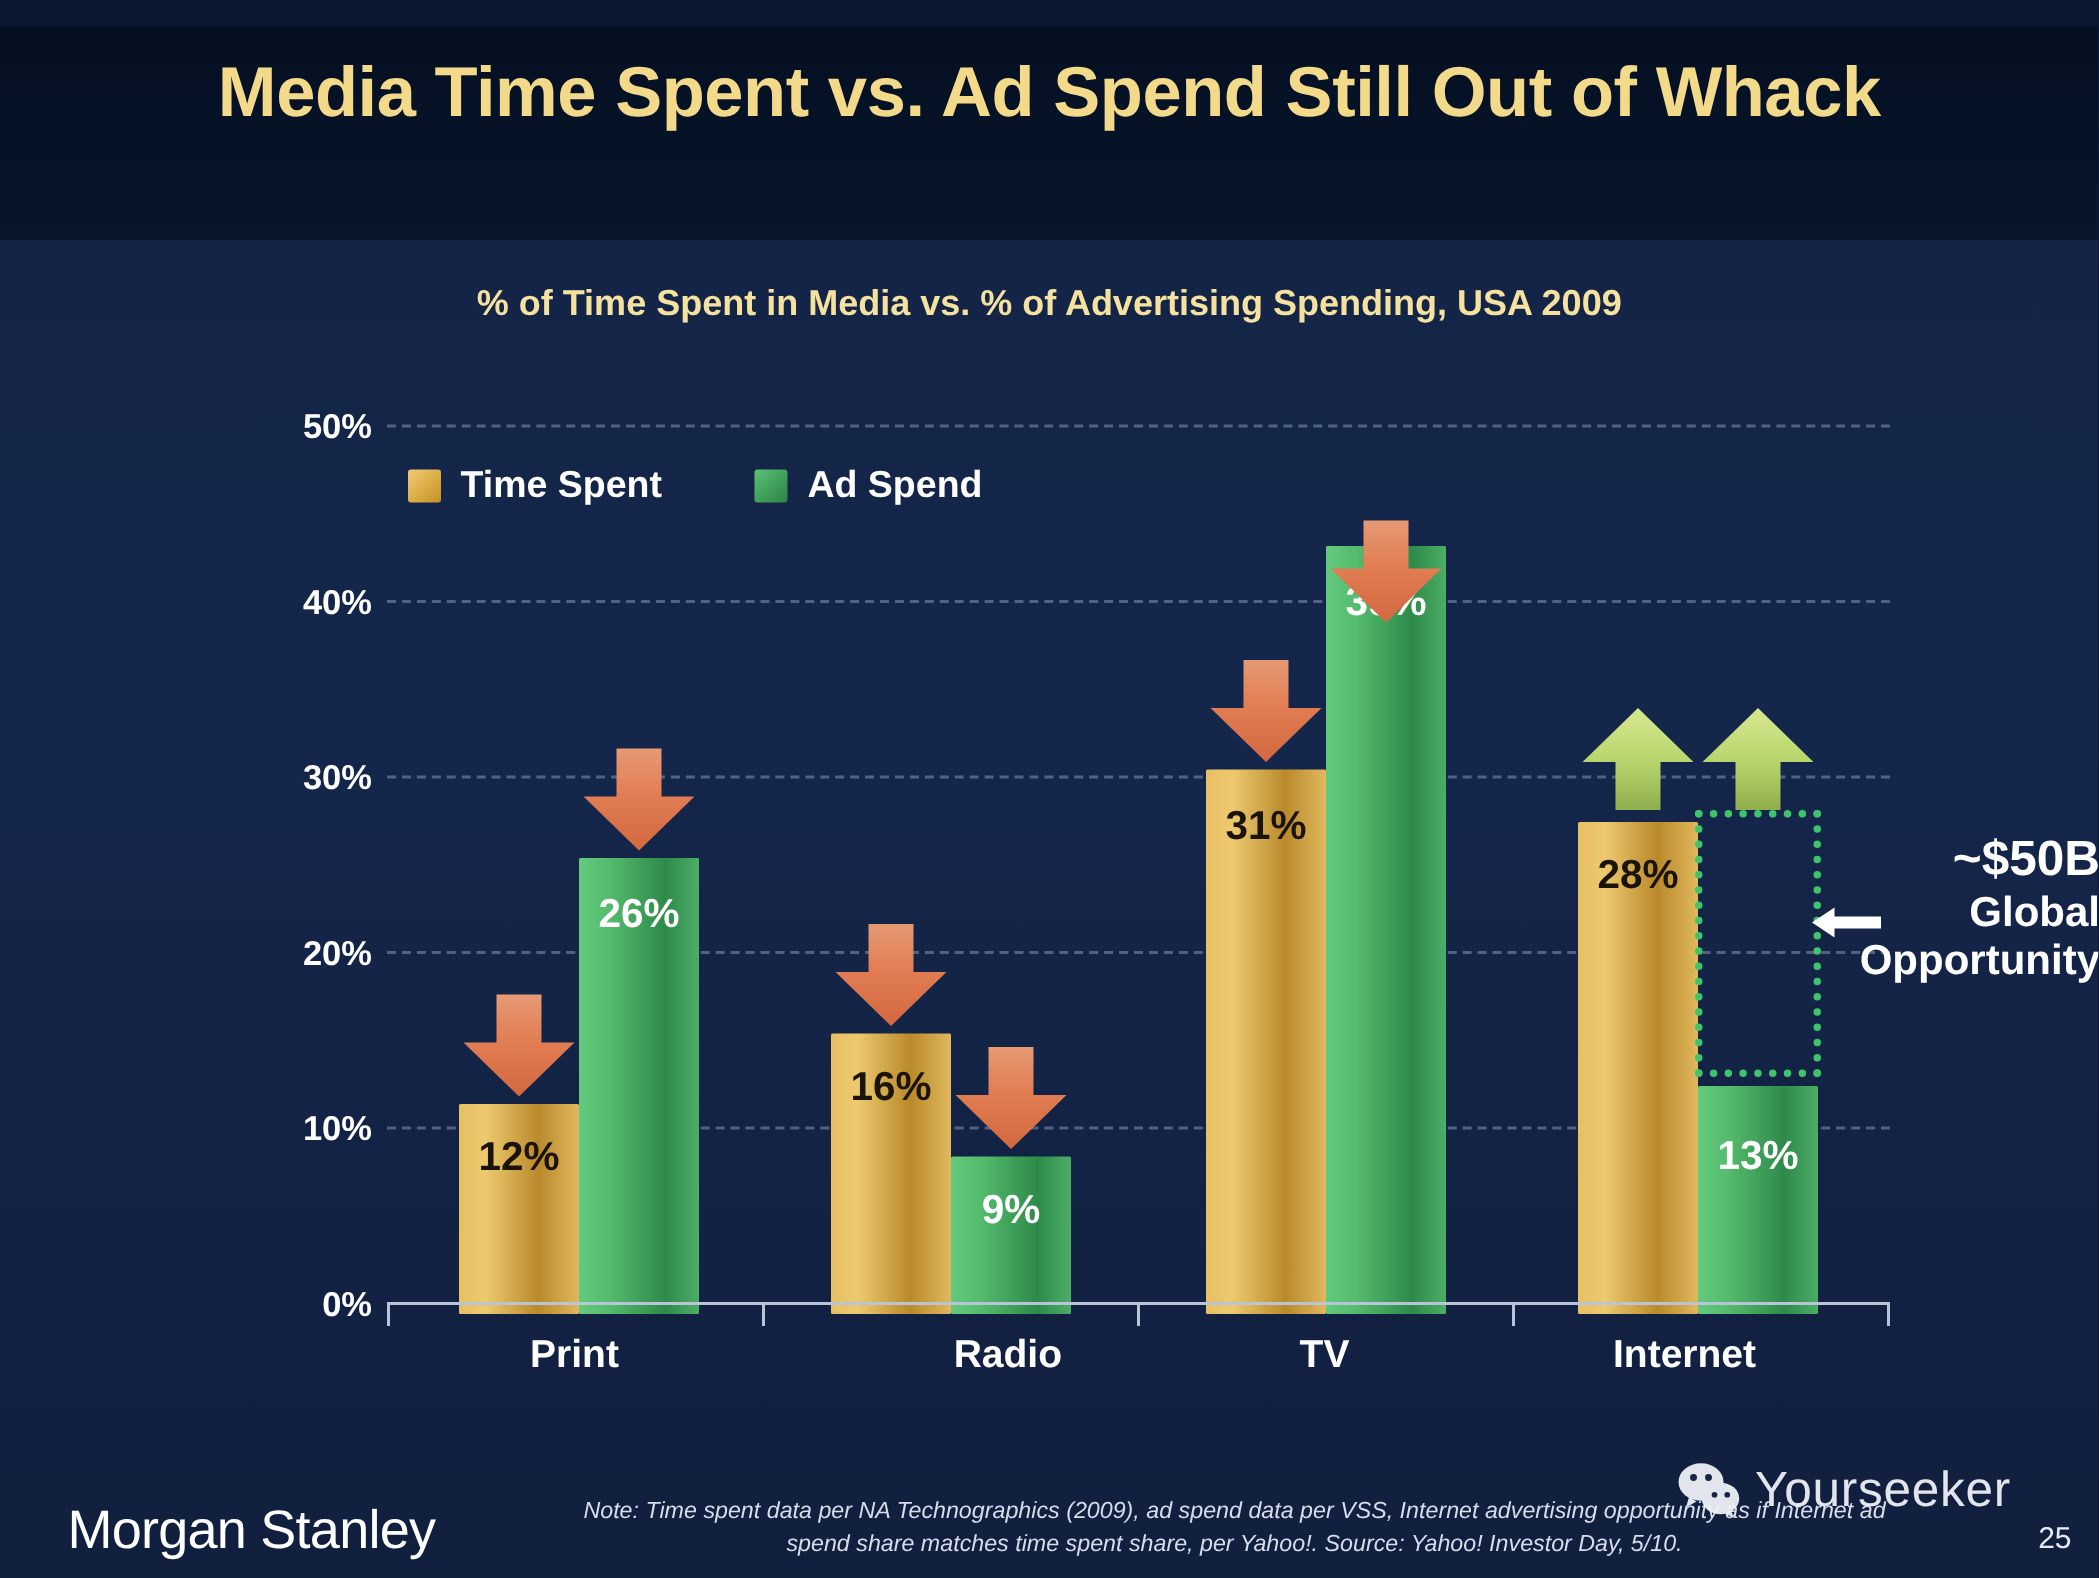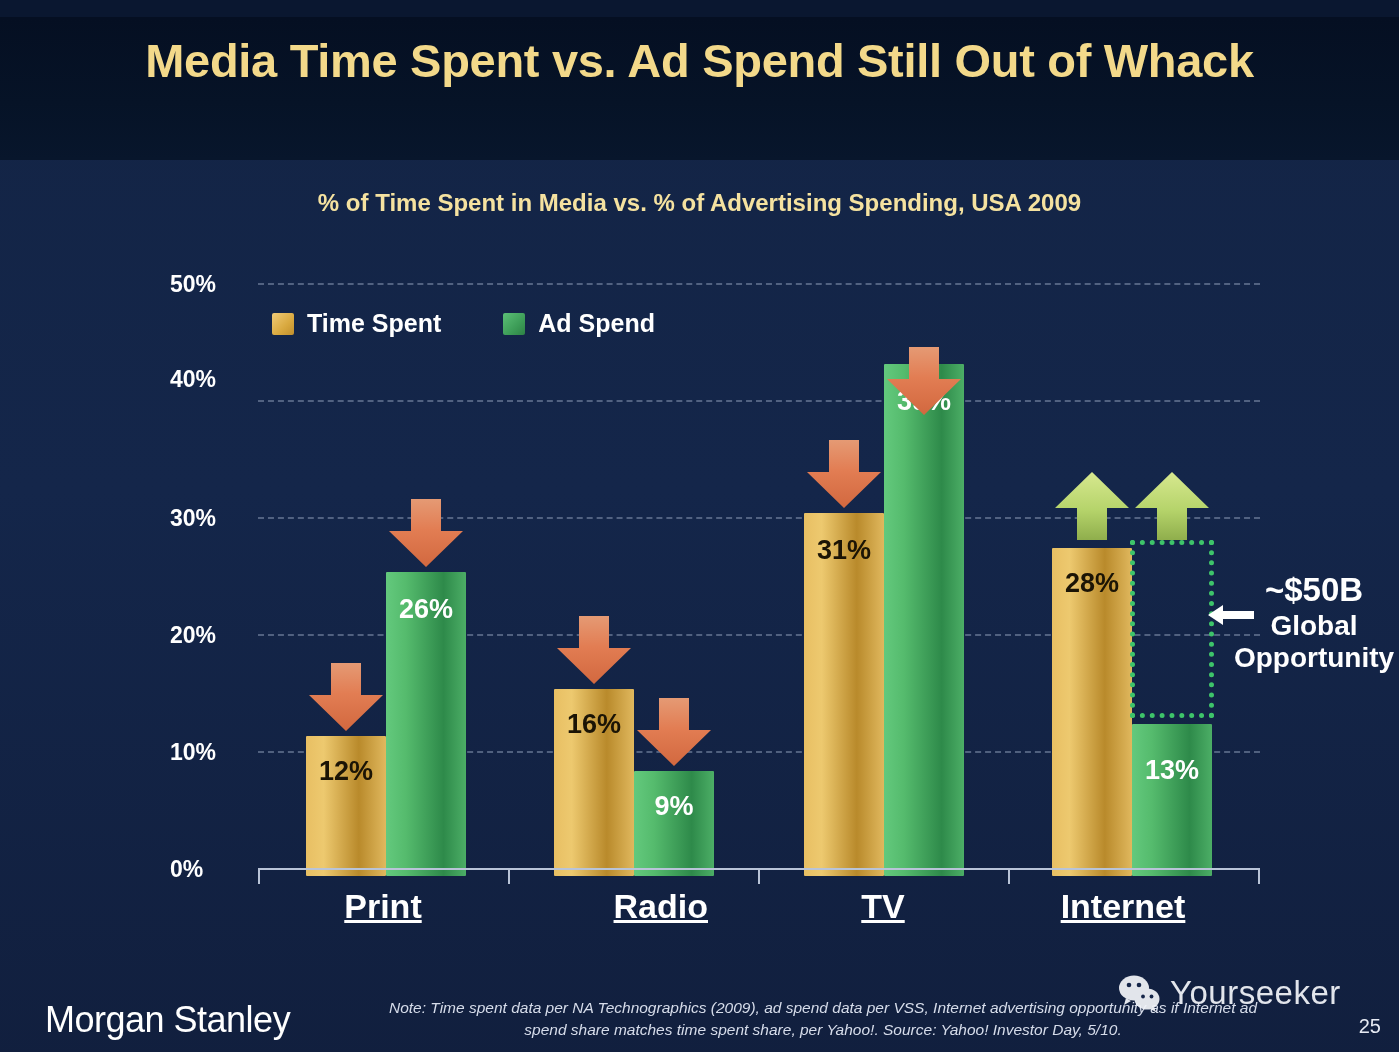--- a/index.html
+++ b/index.html
@@ -77,21 +77,21 @@
     height: 0;
     border-top: 2px dashed rgba(175,190,215,0.40);
   }
 
   .ytick-label {
     position: absolute;
     right: 1272px;           
     font-size: 23px;
     font-weight: bold;
     color: #ffffff;
-    text-align: left;
+    text-align: right;
     white-space: nowrap;
   }
   #yaxis-labels {
     position: absolute;
     left: 170px; top: 0;
     width: 78px; height: 1052px;
   }
   #yaxis-labels .ytick-label {
     right: 0;
     left: auto;
@@ -151,23 +151,23 @@
   #opportunity-box {
     position: absolute;
     border: 5px dotted #3ec46a;
     background: transparent;
   }
 
   
   #callout {
     position: absolute;
     left: 1228px;
-    top: 556px;
+    top: 538px;
     width: 172px;
-    text-align: center;
+    text-align: right;
     color: #ffffff;
   }
   #callout-value {
     font-size: 33px;
     font-weight: bold;
     line-height: 1.05;
     white-space: nowrap;
   }
   #callout-sub {
     font-size: 28px;
@@ -181,25 +181,24 @@
     top: 585px;
     width: 50px;
     height: 26px;
   }
 
   
   .xcat-label {
     position: absolute;
     top: 870px;
     text-align: center;
-    font-size: 34px;
+    font-size: 26px;
     font-weight: bold;
     color: #ffffff;
     white-space: nowrap;
-    text-decoration: underline;
   }
 
   
   #legend {
     position: absolute;
     left: 272px;
     top: 292px;
     display: flex;
     align-items: center;
     gap: 62px;
@@ -268,21 +267,21 @@
     <div id="slide-title">Media Time Spent vs. Ad Spend Still Out of Whack</div>
   </div>
 
   <div id="chart-title">% of Time Spent in Media vs. % of Advertising Spending, USA 2009</div>
 
   <div id="yaxis-labels">
     <div class="ytick-label" style="top:839px">0%</div>
     <div class="ytick-label" style="top:722px">10%</div>
     <div class="ytick-label" style="top:605px">20%</div>
     <div class="ytick-label" style="top:488px">30%</div>
-    <div class="ytick-label" style="top:349px">40%</div>
+    <div class="ytick-label" style="top:371px">40%</div>
     <div class="ytick-label" style="top:254px">50%</div>
   </div>
 
   <div id="plot">
 
     <div class="gridline" style="top:8px"></div>
     <div class="gridline" style="top:125px"></div>
     <div class="gridline" style="top:242px"></div>
     <div class="gridline" style="top:359px"></div>
     <div class="gridline" style="top:476px"></div>

